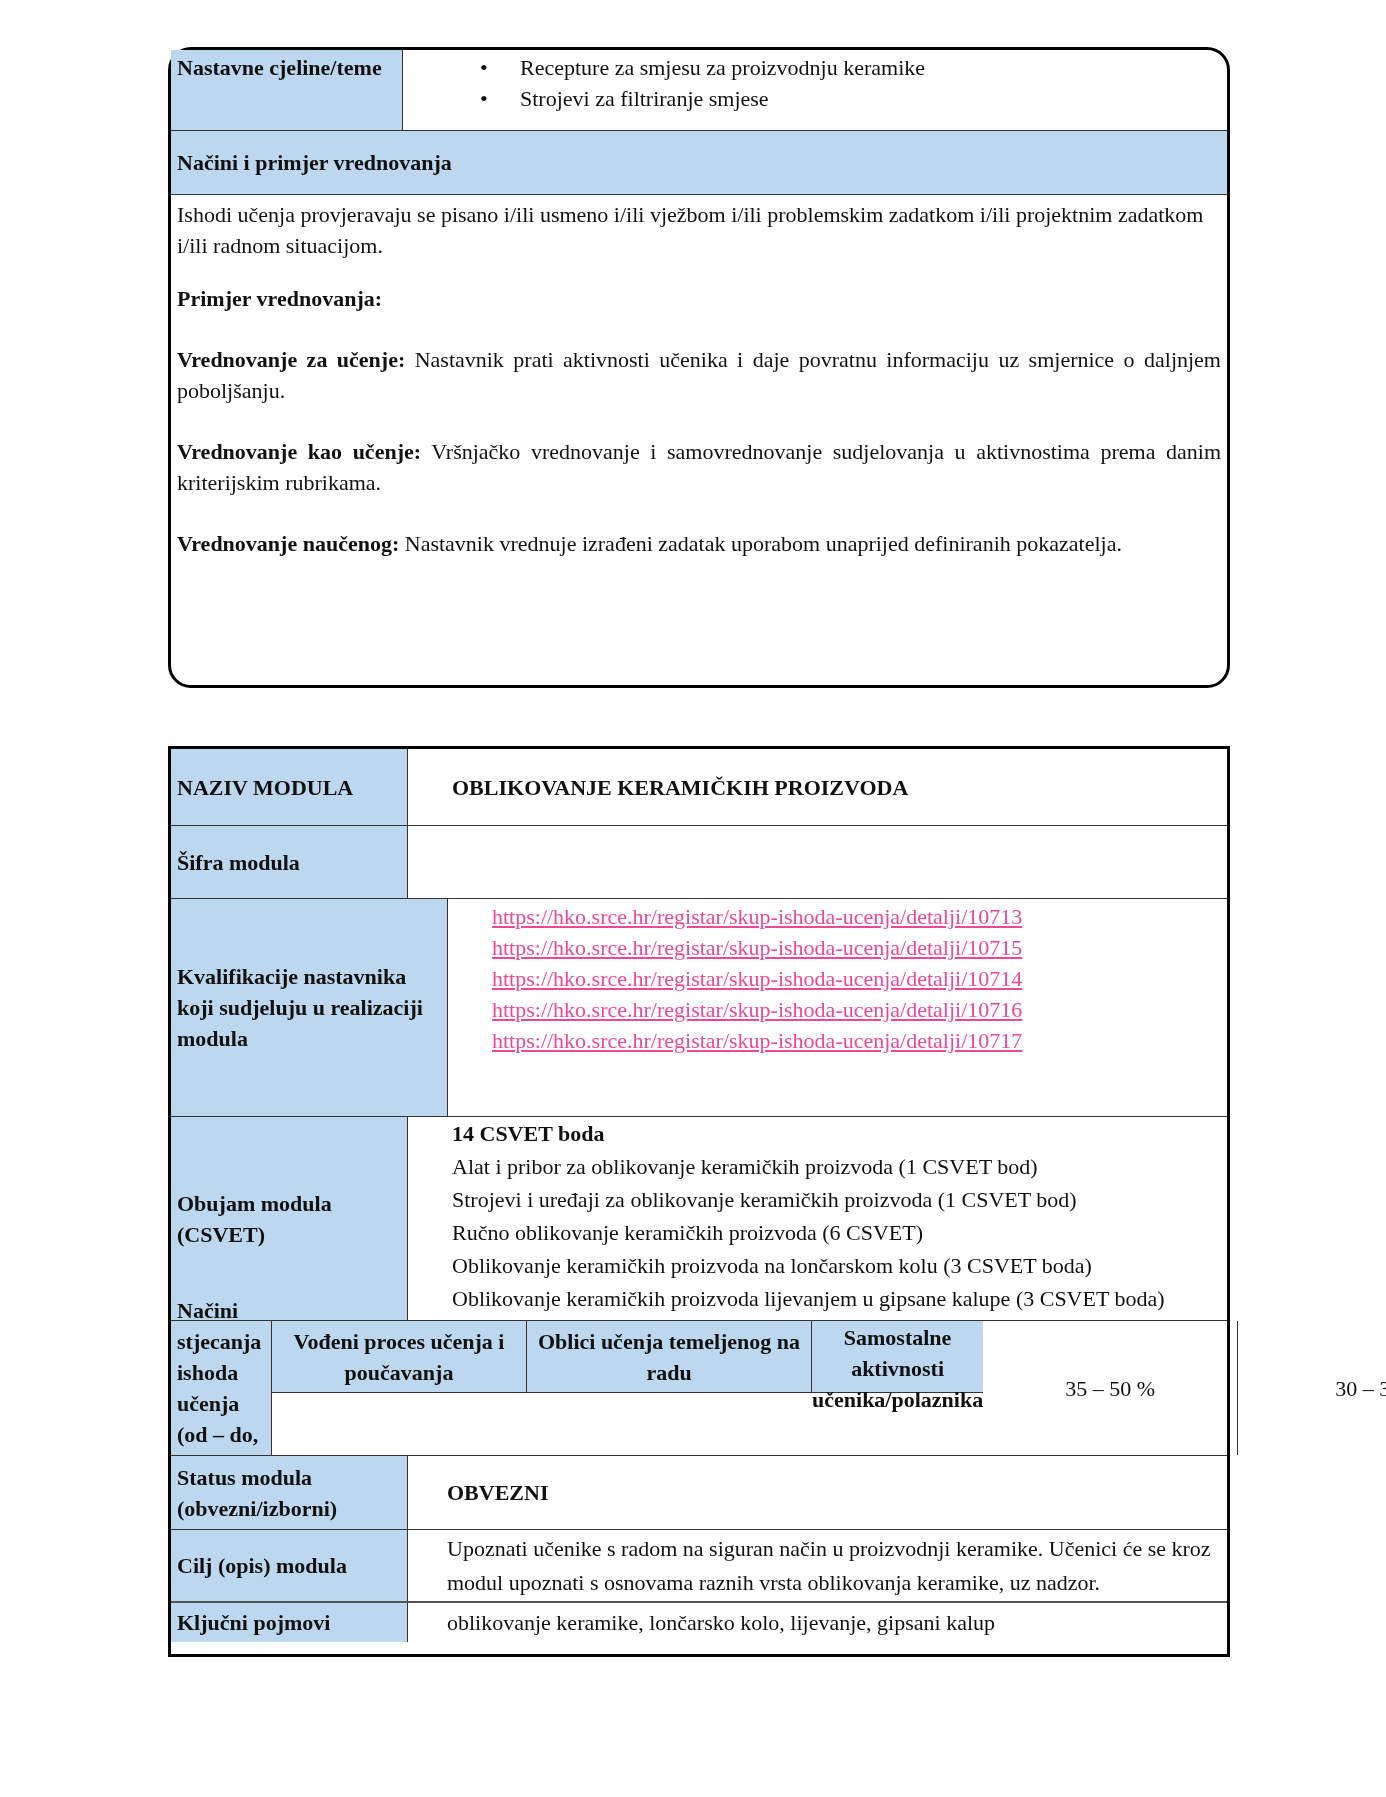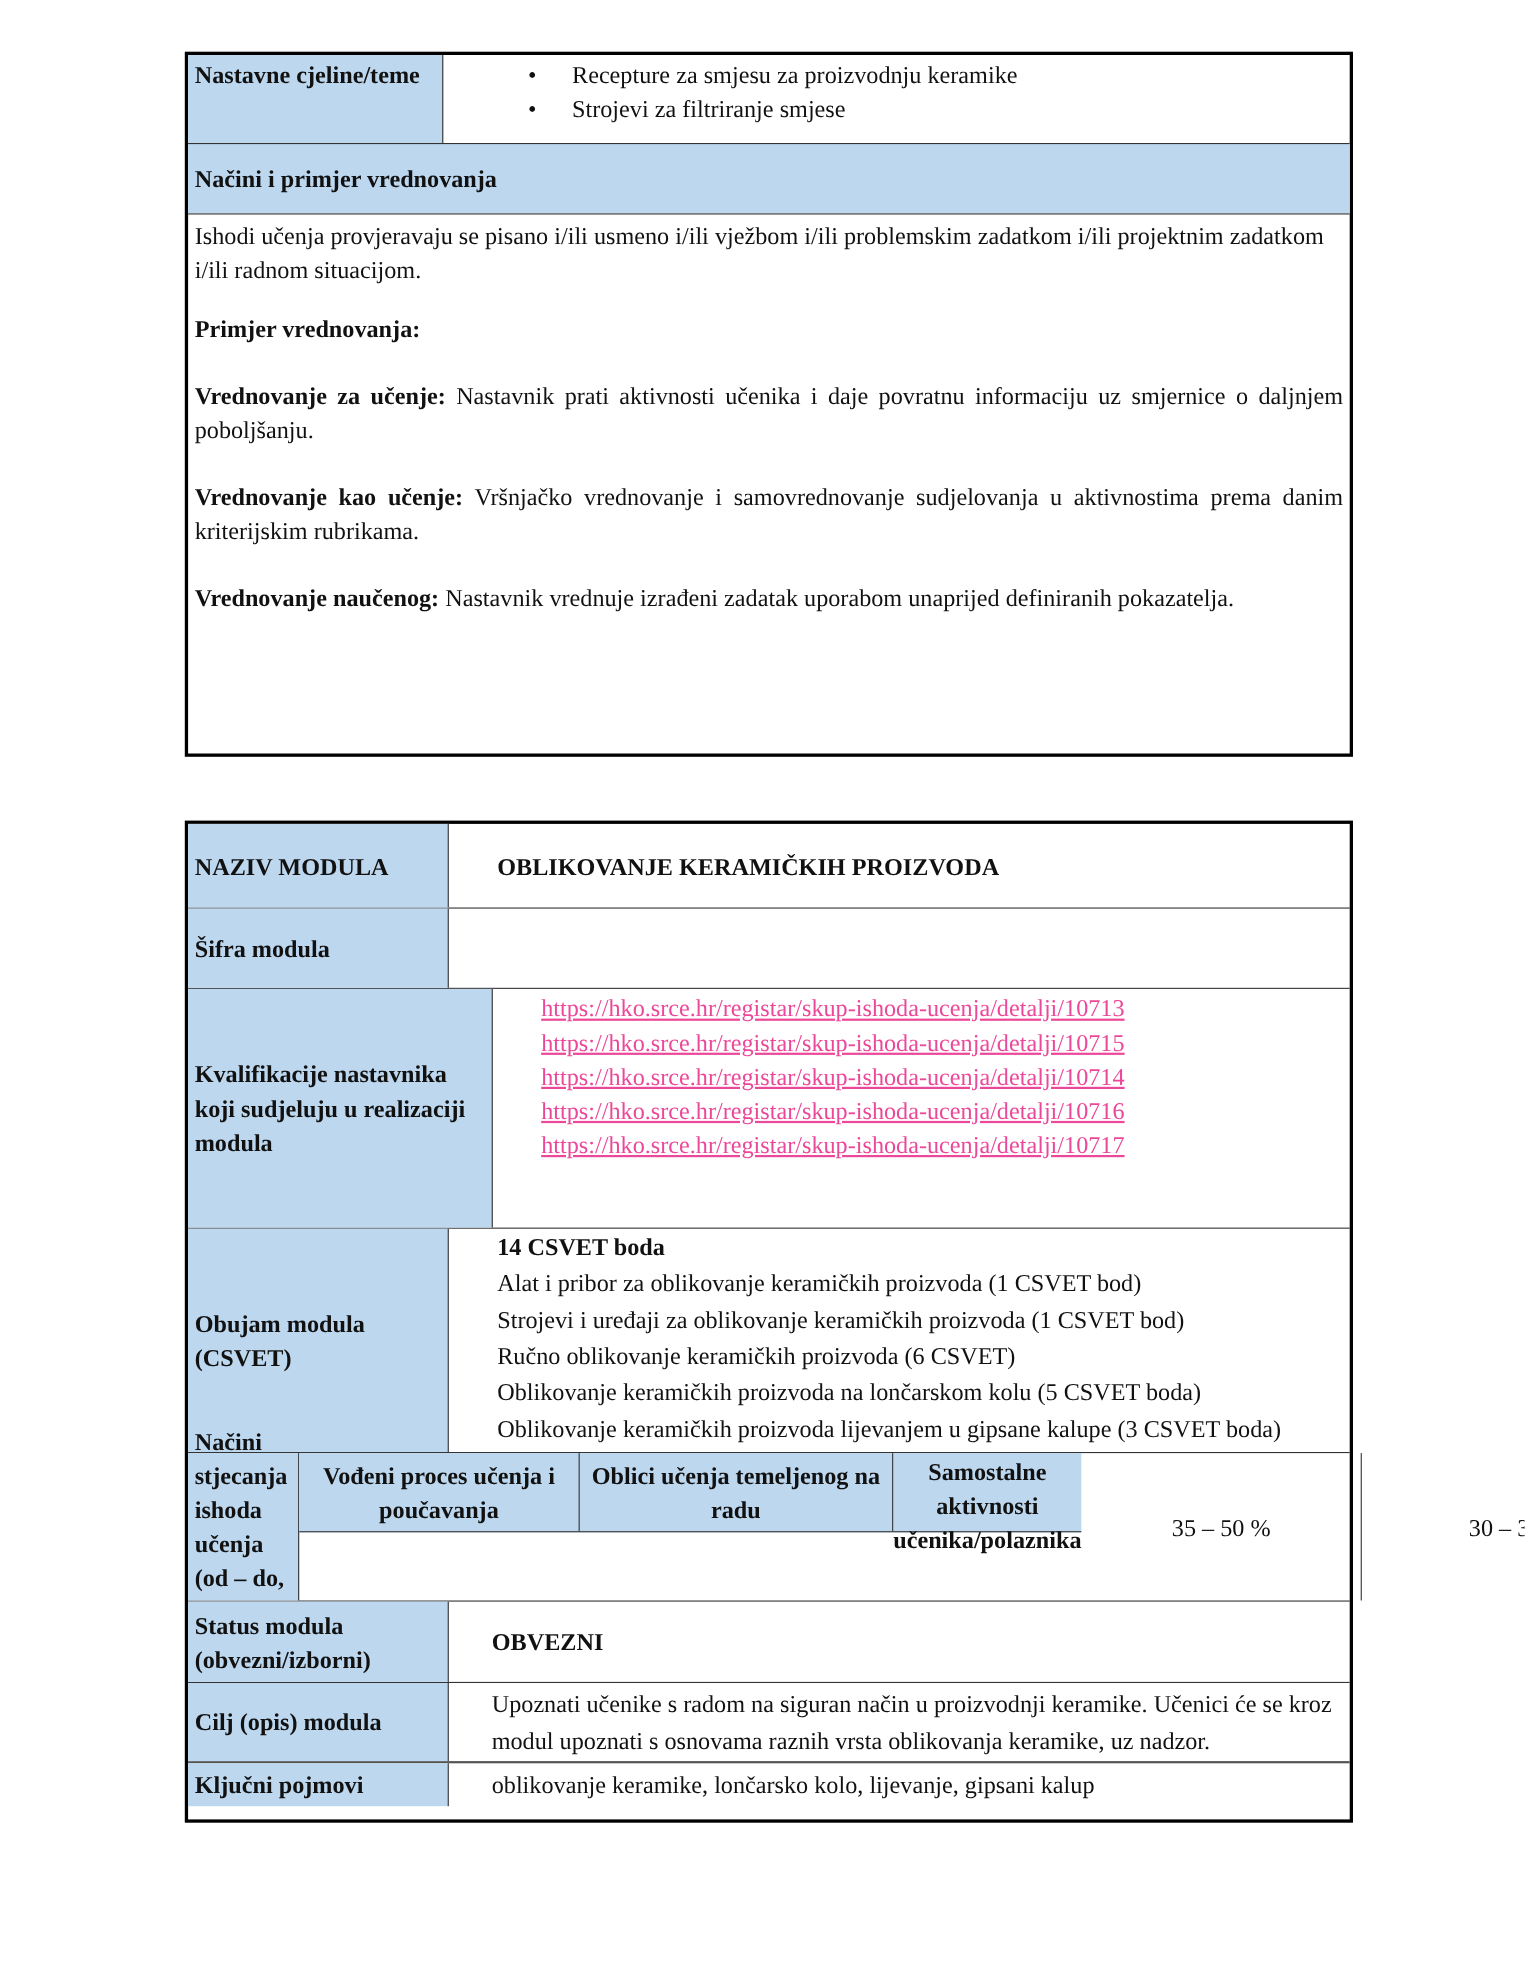--- a/index.html
+++ b/index.html
@@ -19,21 +19,21 @@
   .para { margin:0; }
   a.link { color:#ec4899; text-decoration:underline; display:block; }
   .sub { display:flex; flex:1; }
   .subrow { display:flex; }
   .subcell { box-sizing:border-box; text-align:center; font-size:22px; line-height:31px; display:flex; align-items:center; justify-content:center; border-right:1px solid #333; }
   .subcell:last-child { border-right:none;margin-top:24px; }
 </style>
 </head>
 <body>
 
-<div class="tbl" style="top:47px; height:641px;">
+<div class="tbl" style="top:47px; height:641px;border-radius:23px;">
   <div class="row" style="height:80px;">
     <div class="lbl" style="width:232px; align-items:flex-start; padding-top:2px;">Nastavne cjeline/teme</div>
     <div class="val" style="align-items:flex-start; padding-top:2px;">
       <ul class="bul">
         <li>Recepture za smjesu za proizvodnju keramike</li>
         <li>Strojevi za filtriranje smjese</li>
       </ul>
     </div>
   </div>
   <div class="row blue" style="height:64px;">
@@ -75,21 +75,21 @@
       <a class="link">https://hko.srce.hr/registar/skup-ishoda-ucenja/detalji/10717</a>
     </div>
   </div>
   <div class="row" style="height:204px;">
     <div class="lbl" style="width:237px;">Obujam modula (CSVET)</div>
     <div class="val" style="flex-direction:column; align-items:flex-start; justify-content:flex-start; padding-top:0; padding-left:13px; line-height:33px;">
       <div class="bold">14 CSVET boda</div>
       <div>Alat i pribor za oblikovanje keramičkih proizvoda (1 CSVET bod)</div>
       <div>Strojevi i uređaji za oblikovanje keramičkih proizvoda (1 CSVET bod)</div>
       <div>Ručno oblikovanje keramičkih proizvoda (6 CSVET)</div>
-      <div>Oblikovanje keramičkih proizvoda na lončarskom kolu (5 CSVET boda)</div>
+      <div>Oblikovanje keramičkih proizvoda na lončarskom kolu (3 CSVET boda)</div>
       <div>Oblikovanje keramičkih proizvoda lijevanjem u gipsane kalupe (3 CSVET boda)</div>
     </div>
   </div>
   <div class="row" style="height:135px;">
     <div class="lbl" style="width:237px;">Načini stjecanja ishoda učenja (od – do, postotak)</div>
     <div class="sub">
       <div class="subrow blue" style="height:71px; border-bottom:1px solid #333;">
         <div class="subcell bold" style="width:255px;">Vođeni proces učenja i poučavanja</div>
         <div class="subcell bold" style="width:285px;">Oblici učenja temeljenog na radu</div>
         <div class="subcell bold" style="flex:1;">Samostalne aktivnosti učenika/polaznika</div>

